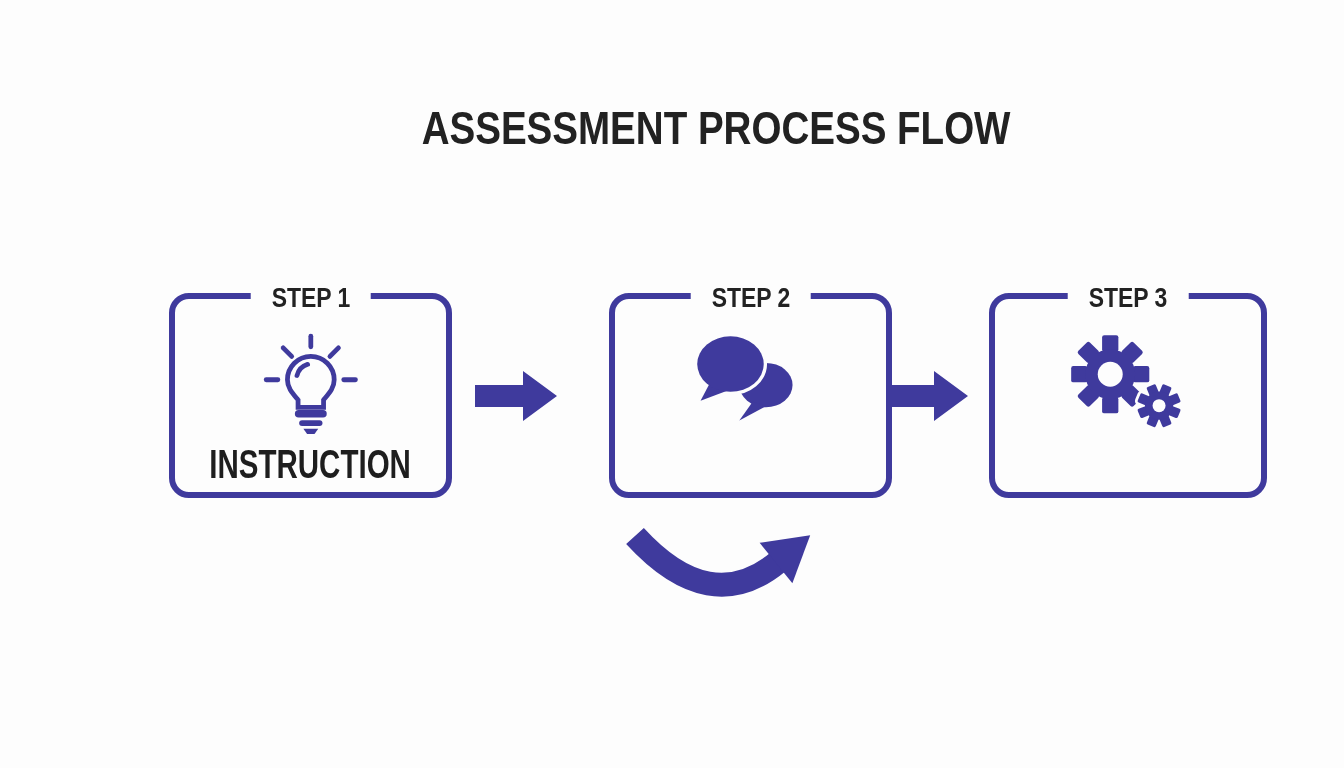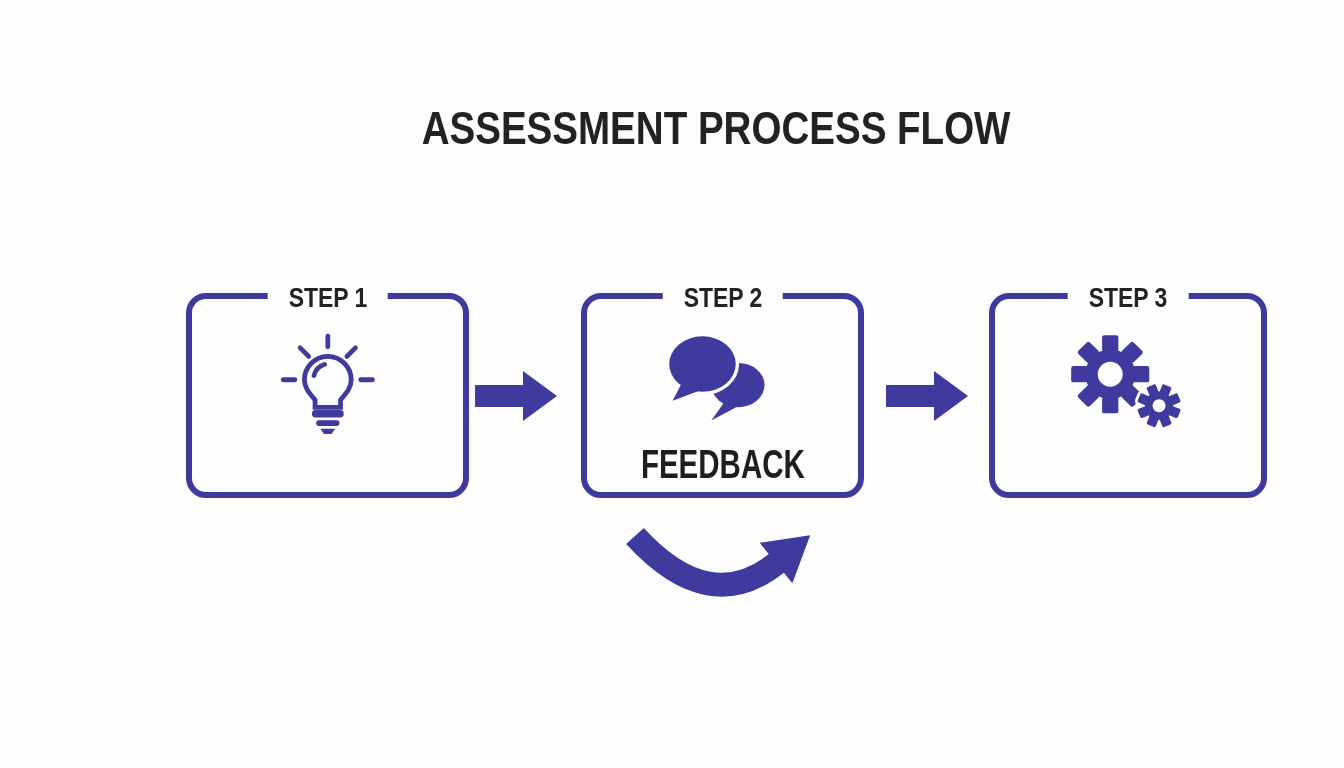--- a/index.html
+++ b/index.html
@@ -22,22 +22,22 @@
     letter-spacing:0px;transform:scaleX(0.82);transform-origin:center;
     white-space:nowrap;
   }
 
   
   .step-box{
     position:absolute;top:293px;height:205px;
     border:6px solid var(--accent);border-radius:20px;
     background:var(--bg);
   }
-  .step-box.b1{left:142px;width:283px;}
-  .step-box.b2{left:537px;width:283px;}
+  .step-box.b1{left:125px;width:283px;}
+  .step-box.b2{left:565px;width:283px;}
   .step-box.b3{left:945px;width:278px;text-decoration:underline;}
 
   .step-tab{
     position:absolute;top:-16px;left:50%;transform:translateX(-50%);
     background:var(--bg);height:30px;line-height:30px;
     padding:0 14px;white-space:nowrap;color:var(--heading);
   }
   .step-tab-text{
     display:inline-block;font-size:27px;font-weight:bold;
     transform:scaleX(0.85);transform-origin:center;
@@ -93,20 +93,23 @@
             <line x1="3" y1="44" x2="14" y2="44"></line>
             <line x1="76" y1="44" x2="87" y2="44"></line>
           </g>
           <g fill="currentColor">
             <rect x="30" y="72.5" width="30" height="7" rx="3.5"></rect>
             <rect x="34" y="82" width="22" height="5.5" rx="2.75"></rect>
             <path d="M38 90 h14 l-3.5 5 h-7 Z"></path>
           </g>
         </svg>
       </div>
+      <div class="box-title">
+        <span class="box-title-inner">INSTRUCTION</span>
+      </div>
     </div>
   </div>
 
   <div class="block-arrow a1">
     <svg viewBox="0 0 82 56" aria-hidden="true">
       <path fill="currentColor" d="M0 17 H48 V3 L82 28 L48 53 V39 H0 Z"></path>
     </svg>
   </div>
 
   <div class="step-box b2">
@@ -124,23 +127,20 @@
 
           <g fill="currentColor" stroke="#fdfdfd" stroke-width="6" stroke-linejoin="round">
             <path d="M14 44 L5 61 L32 51 Z"></path>
             <ellipse cx="32" cy="28" rx="30" ry="25"></ellipse>
           </g>
           <g fill="currentColor">
             <path d="M14 44 L5 61 L32 51 Z"></path>
             <ellipse cx="32" cy="28" rx="30" ry="25"></ellipse>
           </g>
         </svg>
-      </div>
-      <div class="box-title">
-        <span class="box-title-inner">FEEDBACK</span>
       </div>
     </div>
   </div>
 
   <div class="block-arrow a2">
     <svg viewBox="0 0 82 56" aria-hidden="true">
       <path fill="currentColor" d="M0 17 H48 V3 L82 28 L48 53 V39 H0 Z"></path>
     </svg>
   </div>
 

